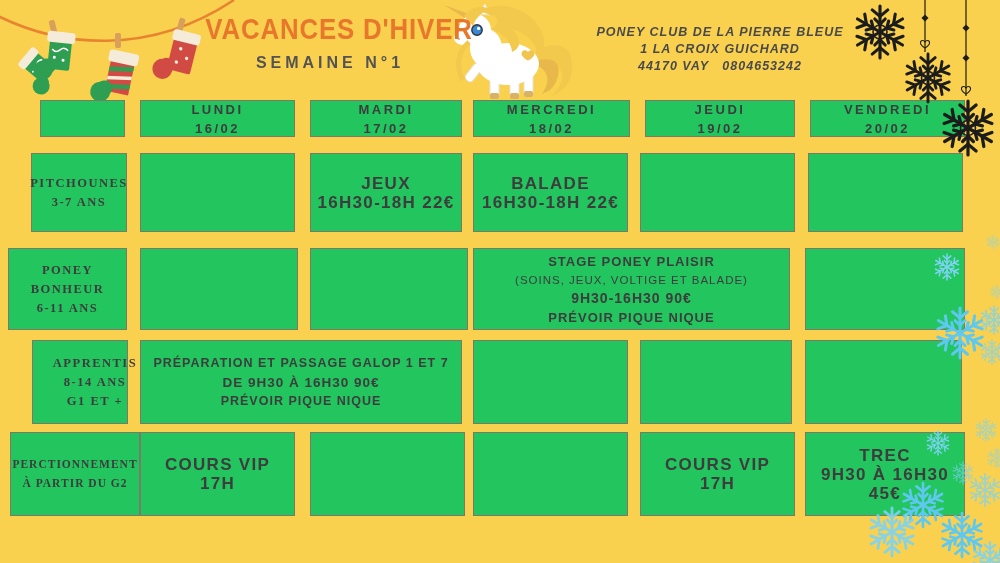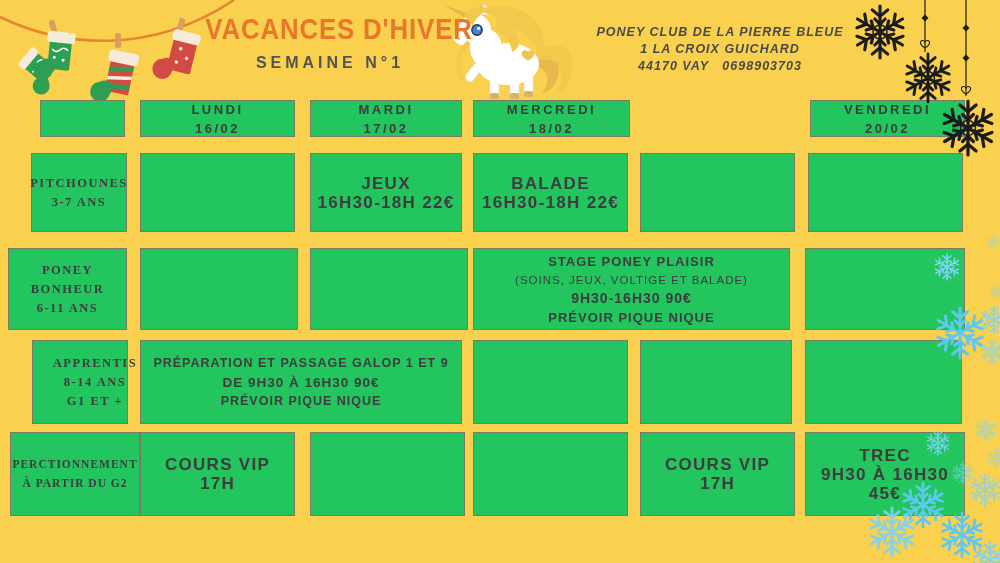--- a/index.html
+++ b/index.html
@@ -104,35 +104,39 @@
     <circle cx="39" cy="28" r="5.2" fill="#3E87D1" stroke="#2A3440" stroke-width="1.4"></circle>
     <circle cx="40.6" cy="26.4" r="1.6" fill="#fff"></circle>
     <path d="M90,50 c-2.5,-3.5 -8,-1 -6,3.5 c1.5,3 6,5 6,5 c0,0 4.5,-2 6,-5 c2,-4.5 -3.5,-7 -6,-3.5 z" fill="#EFC54F"></path>
   </svg>
 
   <div class="txt" id="title">VACANCES D'HIVER</div>
   <div class="txt" id="subtitle">SEMAINE N°1</div>
   <div class="txt" id="club">
     <span class="club-line">PONEY CLUB DE LA PIERRE BLEUE</span>
     <span class="club-line">1 LA CROIX GUICHARD</span>
-    <span class="club-line">44170 VAY   0698903703</span>
+    <span class="club-line">44170 VAY   0804653242</span>
   </div>
 
   <div class="cell hdr" style="left:40px;top:100px;width:85px;height:37px;"></div>
   <div class="cell hdr" style="left:140px;top:100px;width:155px;height:37px;">
     <span>LUNDI</span>
     <span>16/02</span>
   </div>
   <div class="cell hdr" style="left:310px;top:100px;width:152px;height:37px;">
     <span>MARDI</span>
     <span>17/02</span>
   </div>
   <div class="cell hdr" style="left:473px;top:100px;width:157px;height:37px;">
     <span>MERCREDI</span>
     <span>18/02</span>
+  </div>
+  <div class="cell hdr" style="left:645px;top:100px;width:150px;height:37px;">
+    <span>JEUDI</span>
+    <span>19/02</span>
   </div>
   <div class="cell hdr" style="left:810px;top:100px;width:155px;height:37px;">
     <span>VENDREDI</span>
     <span>20/02</span>
   </div>
 
   <div class="cell grp" style="left:31px;top:153px;width:96px;height:79px;">
     <span>PITCHOUNES</span>
     <span>3-7 ANS</span>
   </div>
@@ -161,21 +165,21 @@
     <span class="main-line" style="font-size:13px">PRÉVOIR PIQUE NIQUE</span>
   </div>
   <div class="cell" style="left:805px;top:248px;width:160px;height:82px;"></div>
 
   <div class="cell grp" style="left:32px;top:340px;width:96px;height:84px;padding-left:30px;">
     <span>APPRENTIS</span>
     <span>8-14 ANS</span>
     <span>G1 ET +</span>
   </div>
   <div class="cell wide" style="left:140px;top:340px;width:322px;height:84px;">
-    <span class="main-line">PRÉPARATION ET PASSAGE GALOP 1 ET 9</span>
+    <span class="main-line">PRÉPARATION ET PASSAGE GALOP 1 ET 7</span>
     <span class="main-line" style="font-size:13.5px">DE 9H30 À 16H30 90€</span>
     <span class="main-line">PRÉVOIR PIQUE NIQUE</span>
   </div>
   <div class="cell" style="left:473px;top:340px;width:155px;height:84px;"></div>
   <div class="cell" style="left:640px;top:340px;width:152px;height:84px;"></div>
   <div class="cell" style="left:805px;top:340px;width:157px;height:84px;"></div>
 
   <div class="cell grp" style="left:10px;top:432px;width:130px;height:84px;">
     <span style="font-size:11.5px;letter-spacing:1px">PERCTIONNEMENT</span>
     <span style="font-size:11.5px;letter-spacing:1px">À PARTIR DU G2</span>

